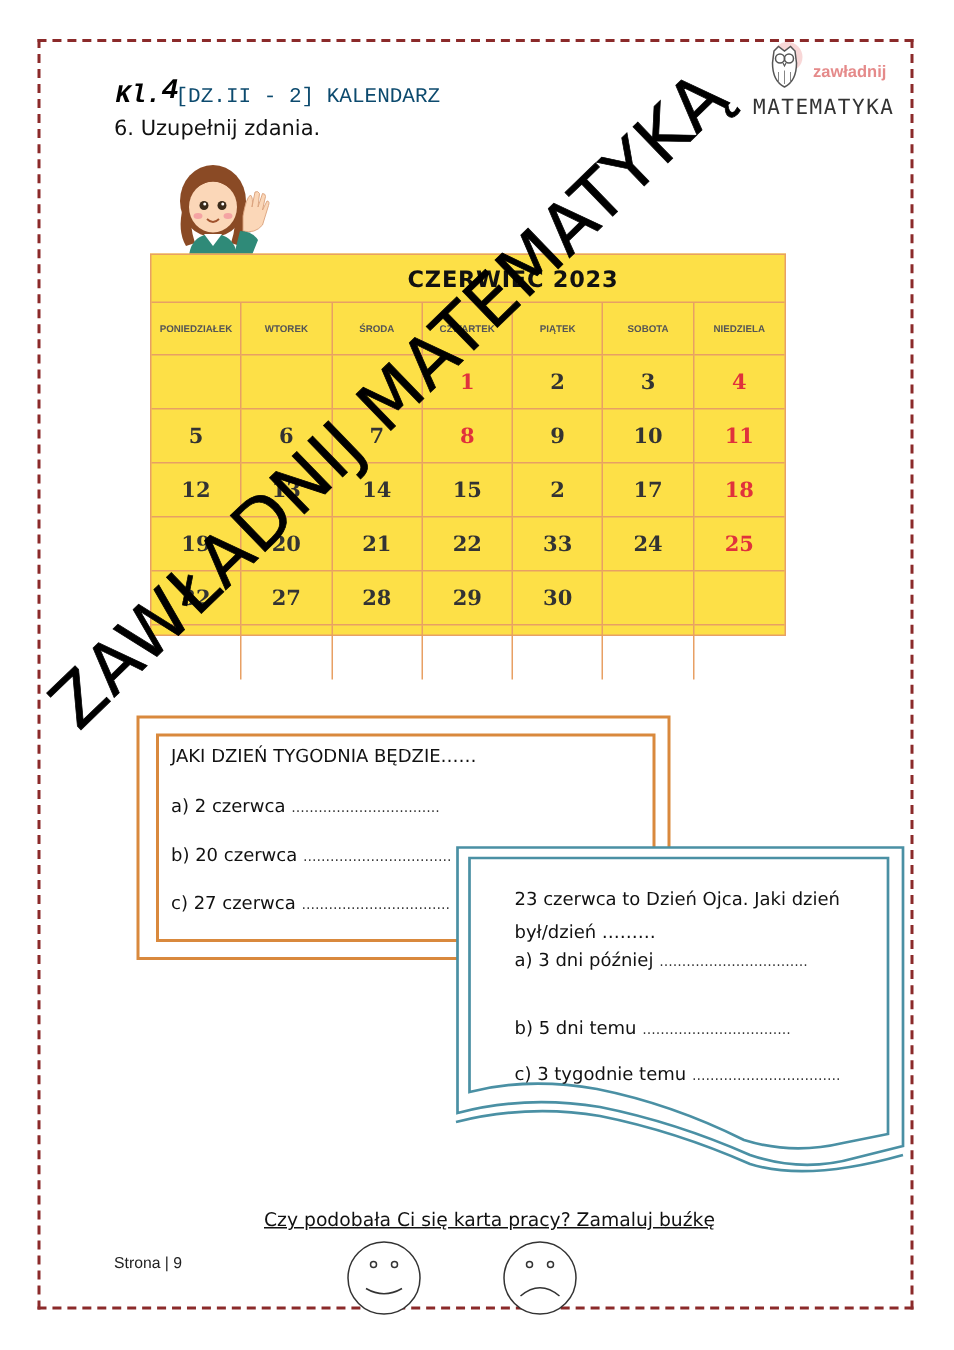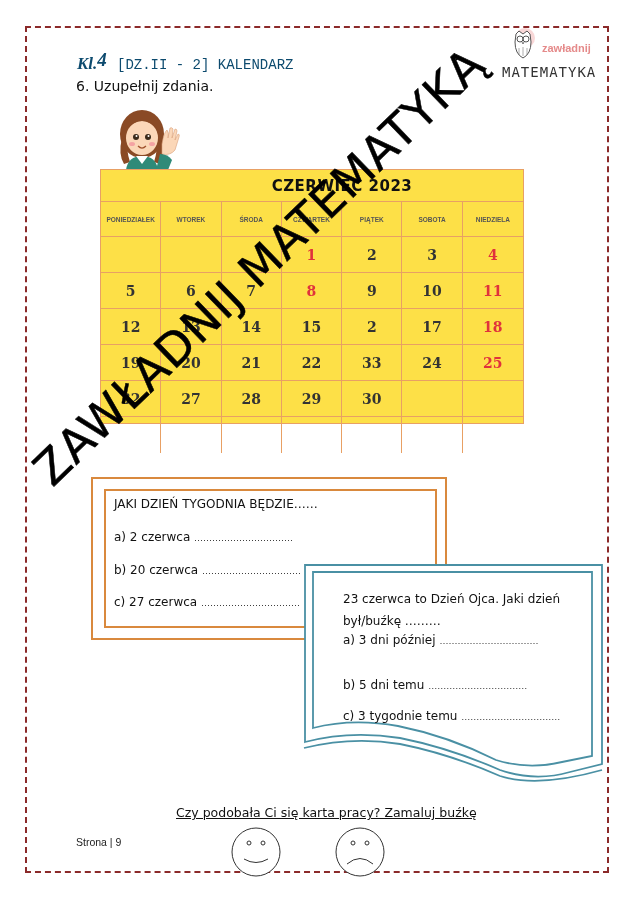--- a/index.html
+++ b/index.html
@@ -7,22 +7,22 @@
     width: 636px; height: 900px; background: #ffffff;
     position: relative; overflow: hidden;
     font-family: "DejaVu Sans", sans-serif; color: #1a1a1a;
   }
   .page-border {
     position: absolute; left: 25px; top: 26px; width: 584px; height: 847px;
     border: 2px dashed #8b2a2a; box-sizing: border-box;
   }
   .kl-label {
     position: absolute; left: 77px; top: 52px;
-    font-family: Liberation Serif, serif; font-style: italic; font-weight: bold;
-    font-size: 17px; color: #0c4a6e;
+    font-family: Liberation Mono, monospace; font-style: italic; font-weight: bold;
+    font-size: 17px; color: #000000;
   }
   .kl-label .num { font-size: 19px; position: relative; top: -3px; }
   .section-code {
     position: absolute; left: 117px; top: 57px;
     font-family: Liberation Mono, monospace; font-size: 14px; color: #0c4a6e;
   }
   .task-title {
     position: absolute; left: 76px; top: 78px;
     font-family: "DejaVu Sans", sans-serif; font-size: 14px; color: #111;
   }
@@ -206,21 +206,21 @@
 <div class="orange-text" style="top:530px"><span>a) 2 czerwca</span> <span class="dots">……………………………</span></div>
 <div class="orange-text" style="top:563px"><span>b) 20 czerwca</span> <span class="dots">……………………………</span></div>
 <div class="orange-text" style="top:595px"><span>c) 27 czerwca</span> <span class="dots">……………………………</span></div>
 
 <svg class="blue-shape" viewBox="0 0 310 230">
   <path d="M13 5 L302 5 L302 204 L270 212 Q235 222 200 210 Q150 188 100 178 Q50 170 5 182 L5 5 Z" fill="#fff" stroke="#4a90a4" stroke-width="1.8"></path>
   <path d="M13 12 L292 12 L292 196 L262 202 Q228 210 196 200 Q148 176 98 166 Q52 158 13 168 Z" fill="#fff" stroke="#4a90a4" stroke-width="1.8"></path>
   <path d="M4 188 Q52 176 100 184 Q150 194 200 216 Q238 228 302 210" fill="none" stroke="#4a90a4" stroke-width="1.8"></path>
 </svg>
 <div class="blue-text" style="top:592px">23 czerwca to Dzień Ojca. Jaki dzień</div>
-<div class="blue-text" style="top:614px">był/buźkę ………</div>
+<div class="blue-text" style="top:614px">był/dzień ………</div>
 <div class="blue-text" style="top:633px"><span>a) 3 dni później</span> <span class="dots">……………………………</span></div>
 <div class="blue-text" style="top:678px"><span>b) 5 dni temu</span> <span class="dots">……………………………</span></div>
 <div class="blue-text" style="top:709px"><span>c) 3 tygodnie temu</span> <span class="dots">……………………………</span></div>
 
 <div class="feedback">Czy podobała Ci się karta pracy? Zamaluj buźkę</div>
 <div class="page-num">Strona | 9</div>
 
 <svg class="smiley" style="left:230px" viewBox="0 0 52 52">
   <circle cx="26" cy="26" r="24" fill="#fff" stroke="#333" stroke-width="1"></circle>
   <circle cx="19" cy="17" r="2" fill="none" stroke="#333" stroke-width="1"></circle>

